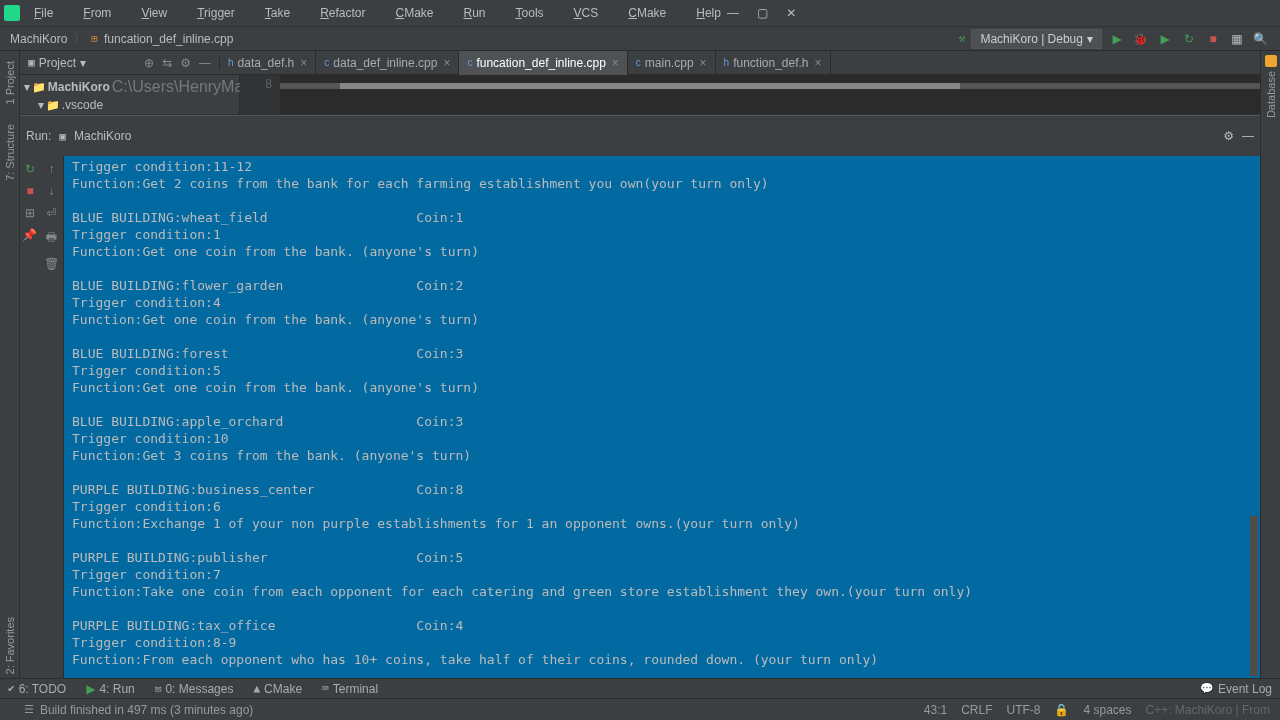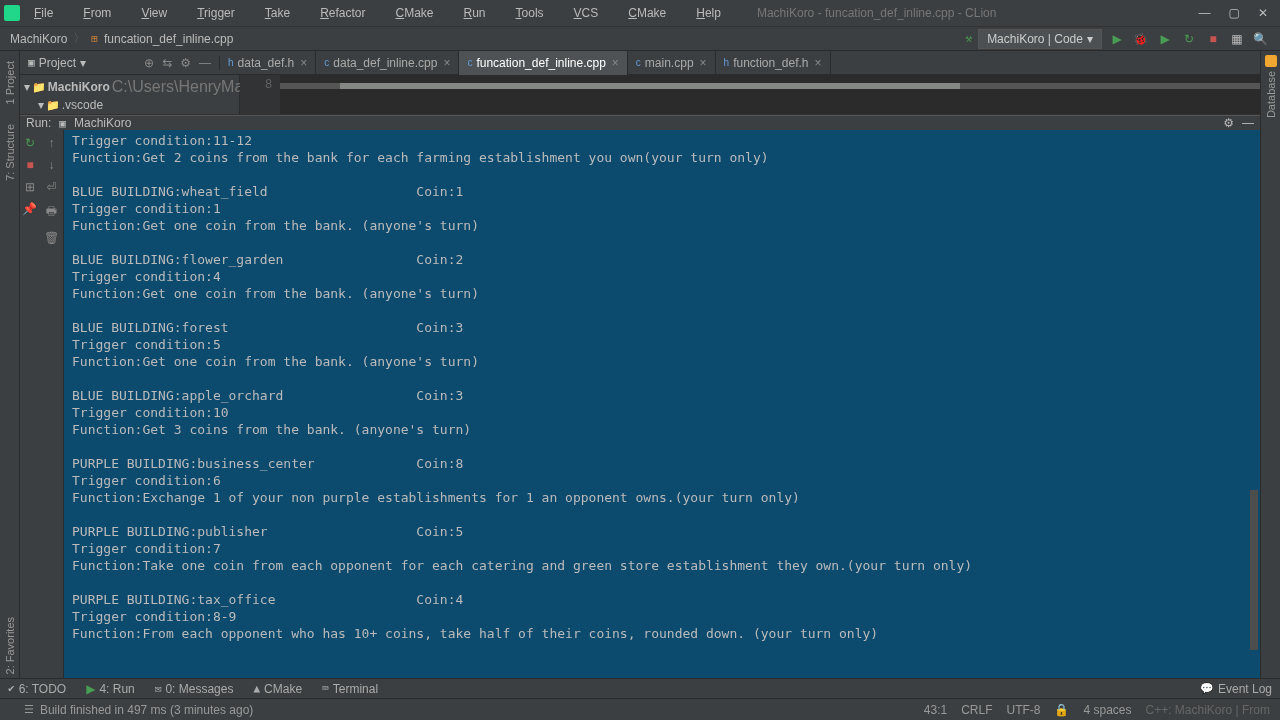--- a/index.html
+++ b/index.html
@@ -35,26 +35,26 @@
 .projtree{width:220px;background:#3c3f41;border-right:1px solid #2b2b2b;padding:2px 0;font-size:12px;}
 .projtree .node{padding:1px 4px;color:#bbb;display:flex;align-items:center;gap:2px;}
 .projtree .path{color:#777;font-size:16px;}
 .edbody{flex:1;display:flex;position:relative;}
 .gut{width:40px;background:#313335;text-align:right;padding:2px 8px 0 0;color:#606366;}
 .codearea{flex:1;position:relative;}
 .tinyscroll{position:absolute;top:8px;left:0;right:0;height:6px;background:#555;}
 .tinyscroll .thumb{position:absolute;top:0;left:60px;width:620px;height:6px;background:#868886;}
 .right-gutter{width:20px;background:#3c3f41;display:flex;flex-direction:column;align-items:center;padding-top:4px;border-left:1px solid #2b2b2b;}
 .runpanel{flex:1;display:flex;flex-direction:column;background:#2b2b2b;border-top:1px solid #555;}
-.runheader{height:14px;background:#3c3f41;display:flex;align-items:center;padding:0 6px;gap:8px;color:#bbb;}
+.runheader{height:40px;background:#3c3f41;display:flex;align-items:center;padding:0 6px;gap:8px;color:#bbb;}
 .runheader .spacer{flex:1;}
 .runbody{flex:1;display:flex;overflow:hidden;}
 .runleft{width:20px;background:#3c3f41;display:flex;flex-direction:column;align-items:center;gap:8px;padding-top:6px;}
 .runleft2{width:24px;background:#3c3f41;display:flex;flex-direction:column;align-items:center;gap:8px;padding-top:6px;border-right:1px solid #2b2b2b;}
-.console{flex:1;background:#0c4a6e;color:#bbb;font-family:Consolas,monospace;font-size:13px;line-height:17px;padding:2px 8px;white-space:pre;overflow:hidden;position:relative;}
+.console{flex:1;background:#0369a1;color:#bbb;font-family:Consolas,monospace;font-size:13px;line-height:17px;padding:2px 8px;white-space:pre;overflow:hidden;position:relative;}
 .console .scrollind{position:absolute;right:2px;top:360px;width:8px;height:160px;background:#4d4d4d;}
 .bottombar{height:20px;background:#3c3f41;display:flex;align-items:center;padding:0 8px;gap:20px;border-top:1px solid #2b2b2b;font-size:11px;color:#aaa;}
 .bottombar .item{display:flex;align-items:center;gap:4px;}
 .bottombar .spacer{flex:1;}
 .statusbar{height:22px;background:#3c3f41;display:flex;align-items:center;padding:0 10px;color:#999;font-size:11px;border-top:1px solid #2b2b2b;}
 .statusbar .spacer{flex:1;}
 .statusbar span{margin-left:14px;}
 .ico{font-family:monospace;font-size:11px;}
 </style>
 </head>
@@ -69,37 +69,36 @@
     <span>Trigger</span>
     <span>Take</span>
     <span>Refactor</span>
     <span>CMake</span>
     <span>Run</span>
     <span>Tools</span>
     <span>VCS</span>
     <span>CMake</span>
     <span>Help</span>
   </div>
-  <div class="app-title">MachiKoro - funcation_def_inline.cpp - CLion</div>
   <div class="wincontrols">
     <span>—</span>
     <span>▢</span>
     <span>✕</span>
   </div>
 </div>
 
 <div class="navbar">
   <span class="crumb">MachiKoro</span>
   <span style="color:#666">〉</span>
   <span class="crumb-icon ico">⊞</span>
   <span class="crumb">funcation_def_inline.cpp</span>
   <div class="spacer"></div>
   <span class="green ico">⚒</span>
   <div class="run-config">
-    <span>MachiKoro | Code</span>
+    <span>MachiKoro | Debug</span>
     <span>▾</span>
   </div>
   <span class="toolbtn green">▶</span>
   <span class="toolbtn green">🐞</span>
   <span class="toolbtn green">▶</span>
   <span class="toolbtn green">↻</span>
   <span class="toolbtn red">■</span>
   <span class="toolbtn">▦</span>
   <span class="toolbtn">🔍</span>
 </div>

